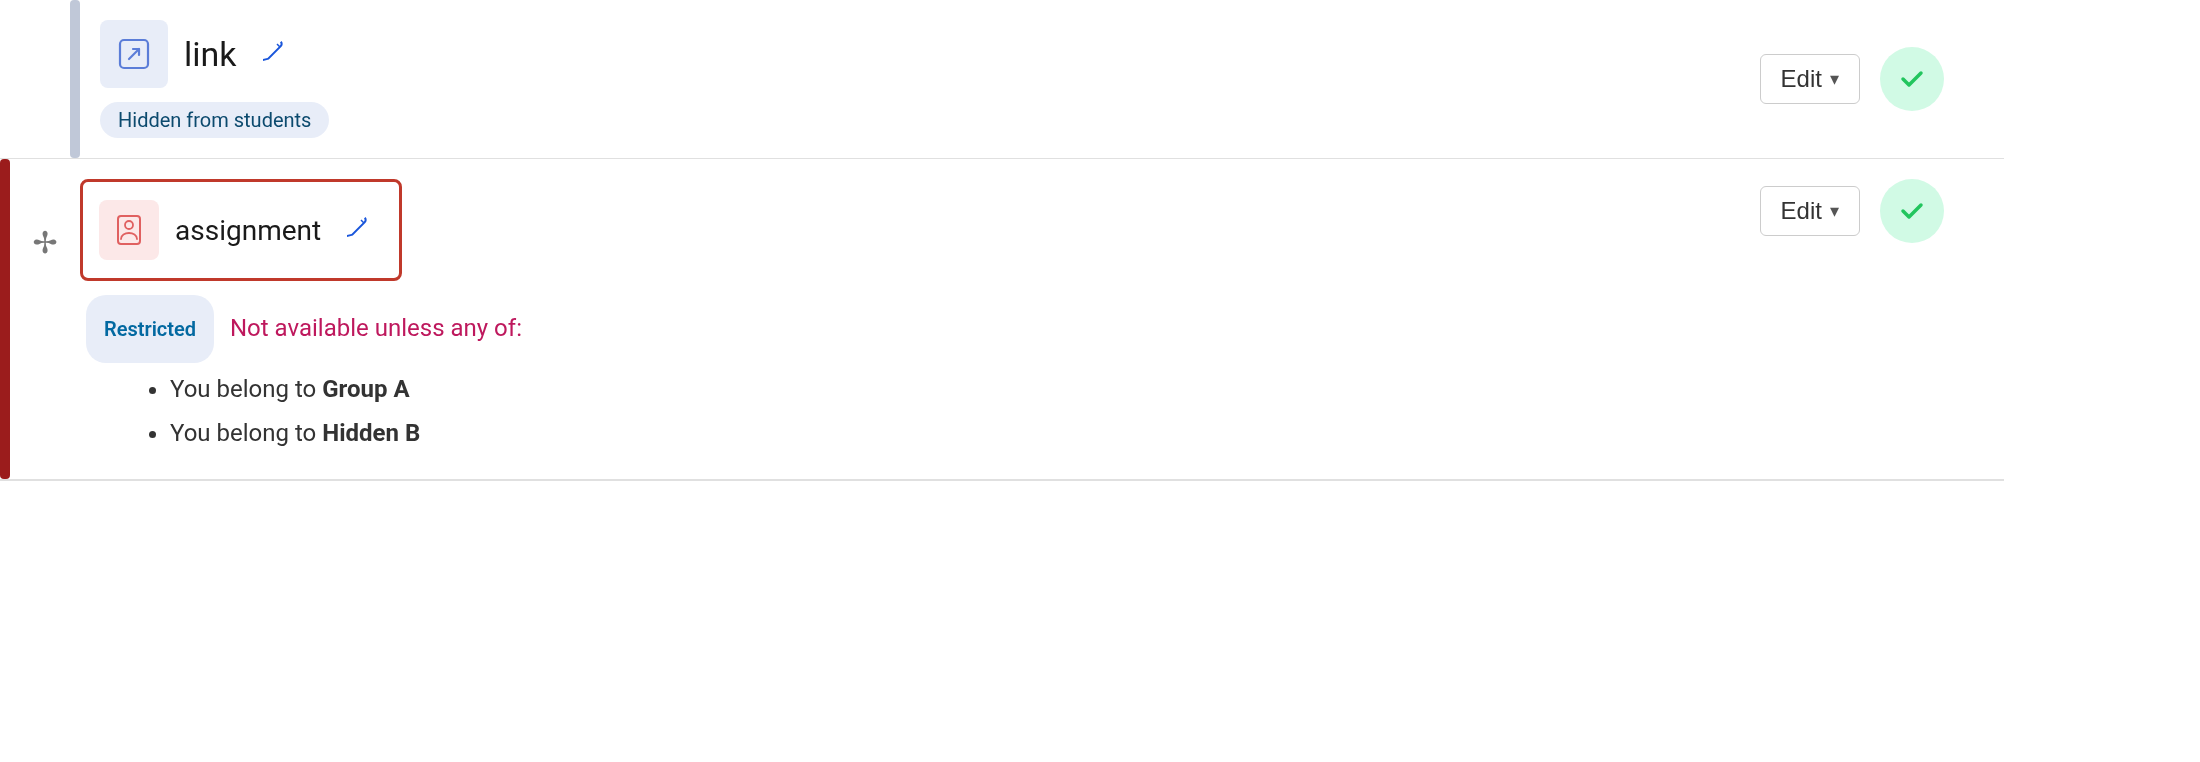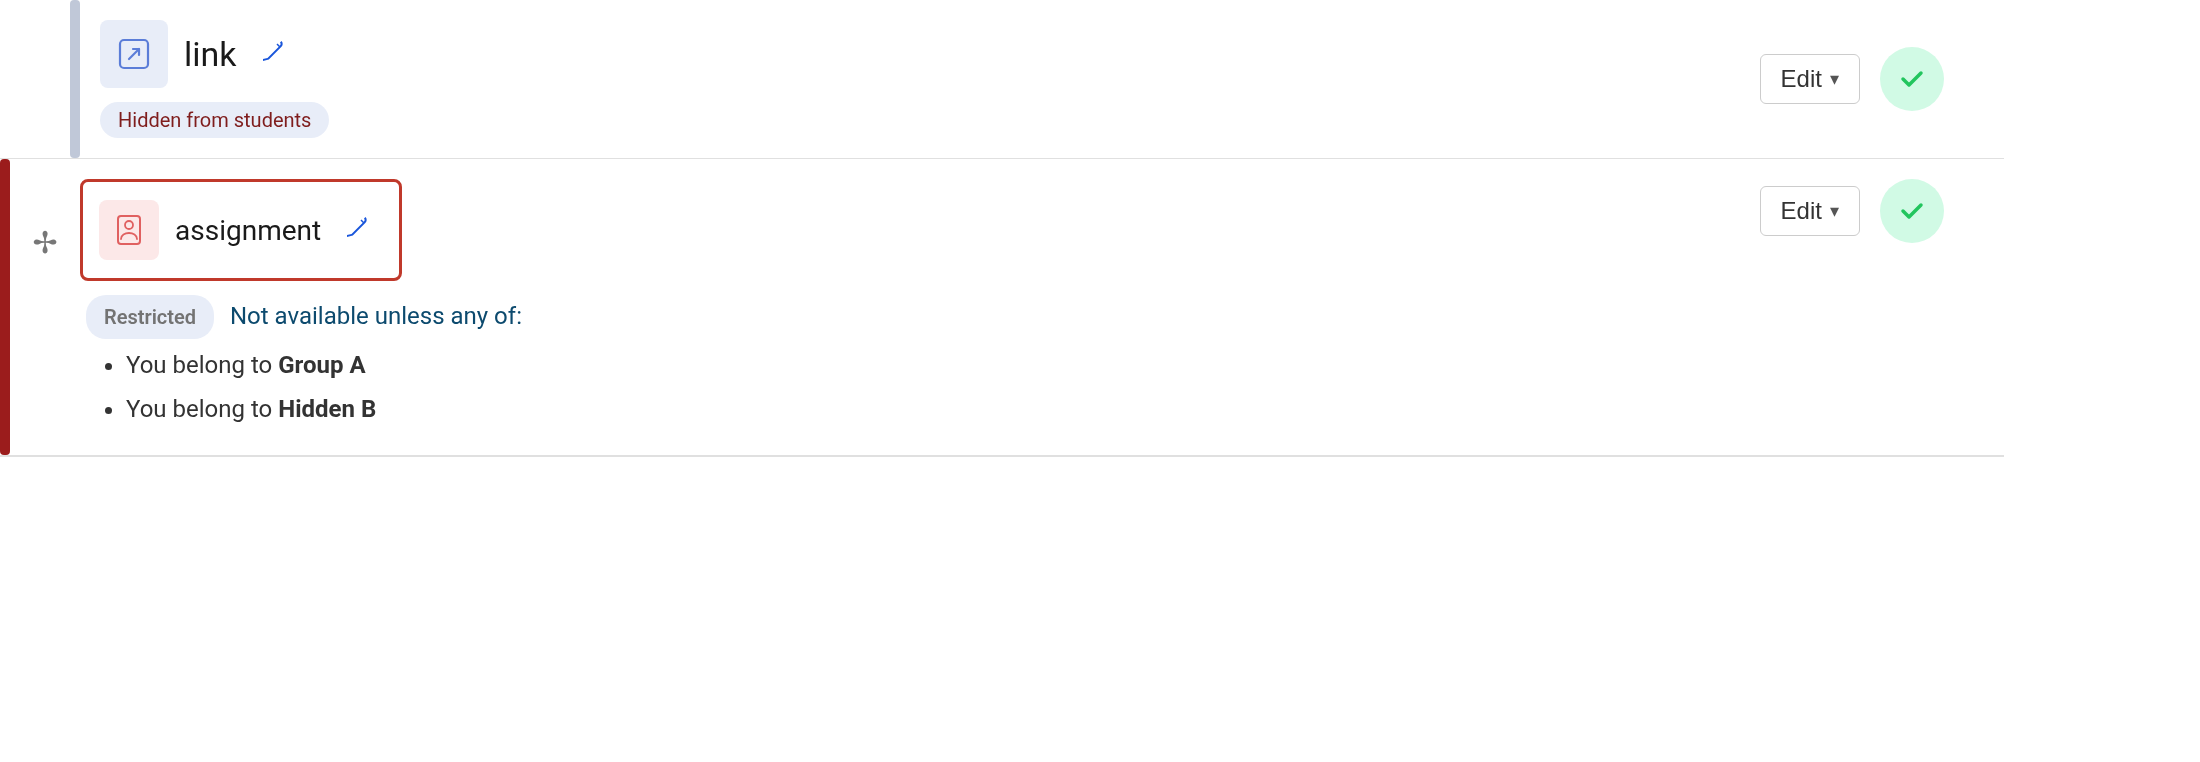--- a/index.html
+++ b/index.html
@@ -54,21 +54,21 @@
     .edit-pencil-icon {
       font-size: 26px;
       color: #1a56db;
       cursor: pointer;
       margin-left: 6px;
     }
 
     .hidden-badge {
       display: inline-block;
       background: #e8edf8;
-      color: #7f1d1d;
+      color: #0c4a6e;
       font-size: 20px;
       padding: 6px 18px;
       border-radius: 20px;
       margin-top: 4px;
     }
 
     .edit-dropdown-btn {
       display: flex;
       align-items: center;
       gap: 8px;
@@ -142,43 +142,44 @@
       color: #1a1a1a;
     }
 
     .restriction-area {
       padding: 0 0 16px 6px;
     }
 
     .restricted-badge {
       display: inline-block;
       background: #e8edf8;
-      color: #737373;
+      color: #0369a1;
       font-size: 20px;
       font-weight: 600;
-      padding: 10px 18px;
+      padding: 22px 18px;
       border-radius: 20px;
       margin-right: 12px;
     }
 
     .restriction-text {
       font-size: 24px;
-      color: #0c4a6e;
+      color: #be185d;
     }
 
     .restriction-list {
       list-style: disc;
       padding-left: 40px;
       margin-top: 12px;
     }
 
     .restriction-list li {
       font-size: 24px;
       color: #333;
       margin-bottom: 16px;
+      margin-left: 44px;
     }
 
     .restriction-list li strong {
       font-weight: 700;
     }
 
     
     .link-row-wrapper {
       display: flex;
       width: 100%;

